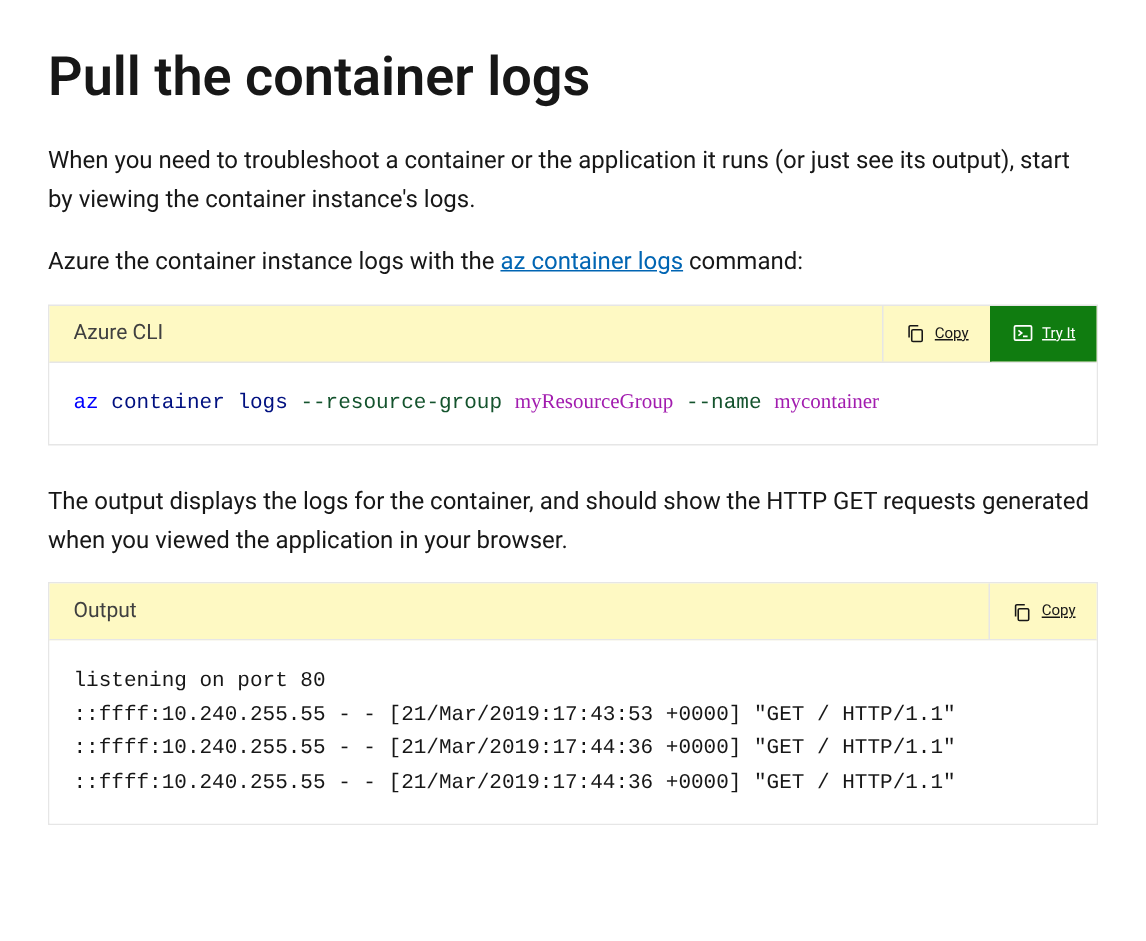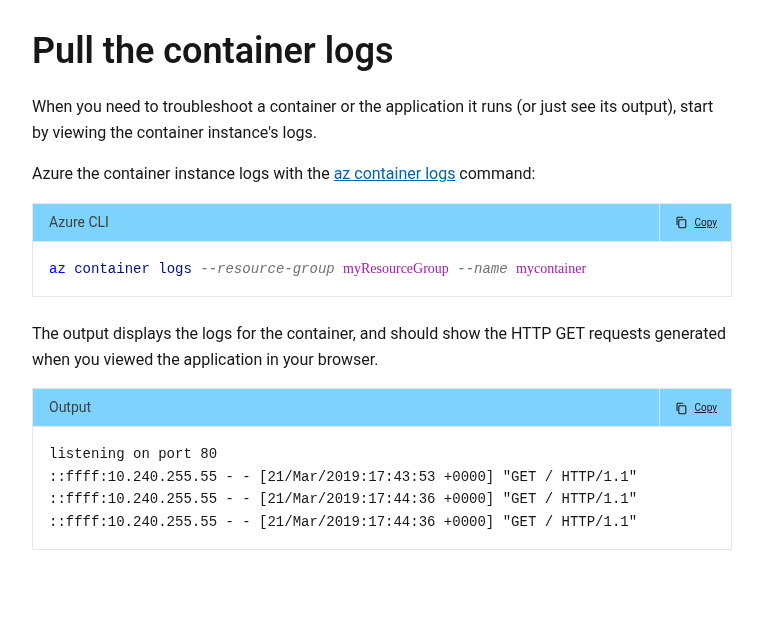--- a/index.html
+++ b/index.html
@@ -28,21 +28,21 @@
     text-decoration: underline;
     text-align: center;
   }
   .code-block {
     border: 1px solid #e6e6e6;
     margin: 16px 0 24px 0;
   }
   .code-header {
     display: flex;
     align-items: stretch;
-    background: #7dd3fc;
+    background: #fef9c3;
     border-bottom: 1px solid #e6e6e6;
     font-size: 14px;
     color: #404040;
   }
   .code-lang {
     flex: 1;
     padding: 8px 16px;
     display: flex;
     align-items: center;
   }
@@ -72,21 +72,21 @@
     padding: 16px;
     overflow-x: auto;
     font-family: Consolas, "Courier New", monospace;
     font-size: 14px;
     line-height: 1.6;
     background: #fff;
     white-space: pre;
   }
   .tok-cmd { color: #0000ff; }
   .tok-sub { color: #001080; }
-  .tok-arg { color: #737373; font-style: italic; }
+  .tok-arg { color: #14532d; }
   .tok-plain { color: #a21caf; font-family: Liberation Serif, serif; }
 </style>
 </head>
 <body>
 
 <h2>Pull the container logs</h2>
 
 <p>When you need to troubleshoot a container or the application it runs (or just see its output), start by viewing the container instance's logs.</p>
 
 <p>
@@ -95,20 +95,28 @@
 
 <div class="code-block">
   <div class="code-header">
     <div class="code-lang">Azure CLI</div>
     <button class="code-btn">
       <svg width="14" height="14" viewBox="0 0 16 16" fill="none" stroke="#171717" stroke-width="1.2">
         <rect x="5.5" y="5.5" width="8" height="9" rx="1"></rect>
         <path d="M3.5 11.5 V3.5 a1 1 0 0 1 1 -1 h6"></path>
       </svg>
       <span>Copy</span>
+    </button>
+    <button class="code-btn tryit">
+      <svg width="14" height="14" viewBox="0 0 16 16" fill="none" stroke="#fff" stroke-width="1.3">
+        <rect x="1.5" y="2.5" width="13" height="11" rx="1"></rect>
+        <path d="M4.5 6 L7 8 L4.5 10"></path>
+        <path d="M8 10.5 H11.5"></path>
+      </svg>
+      <span>Try It</span>
     </button>
   </div>
   <div class="code-body"><span class="tok-cmd">az</span> <span class="tok-sub">container</span> <span class="tok-sub">logs</span> <span class="tok-arg">--resource-group</span> <span class="tok-plain">myResourceGroup</span> <span class="tok-arg">--name</span> <span class="tok-plain">mycontainer</span></div>
 </div>
 
 <p>The output displays the logs for the container, and should show the HTTP GET requests generated when you viewed the application in your browser.</p>
 
 <div class="code-block">
   <div class="code-header">
     <div class="code-lang">Output</div>

